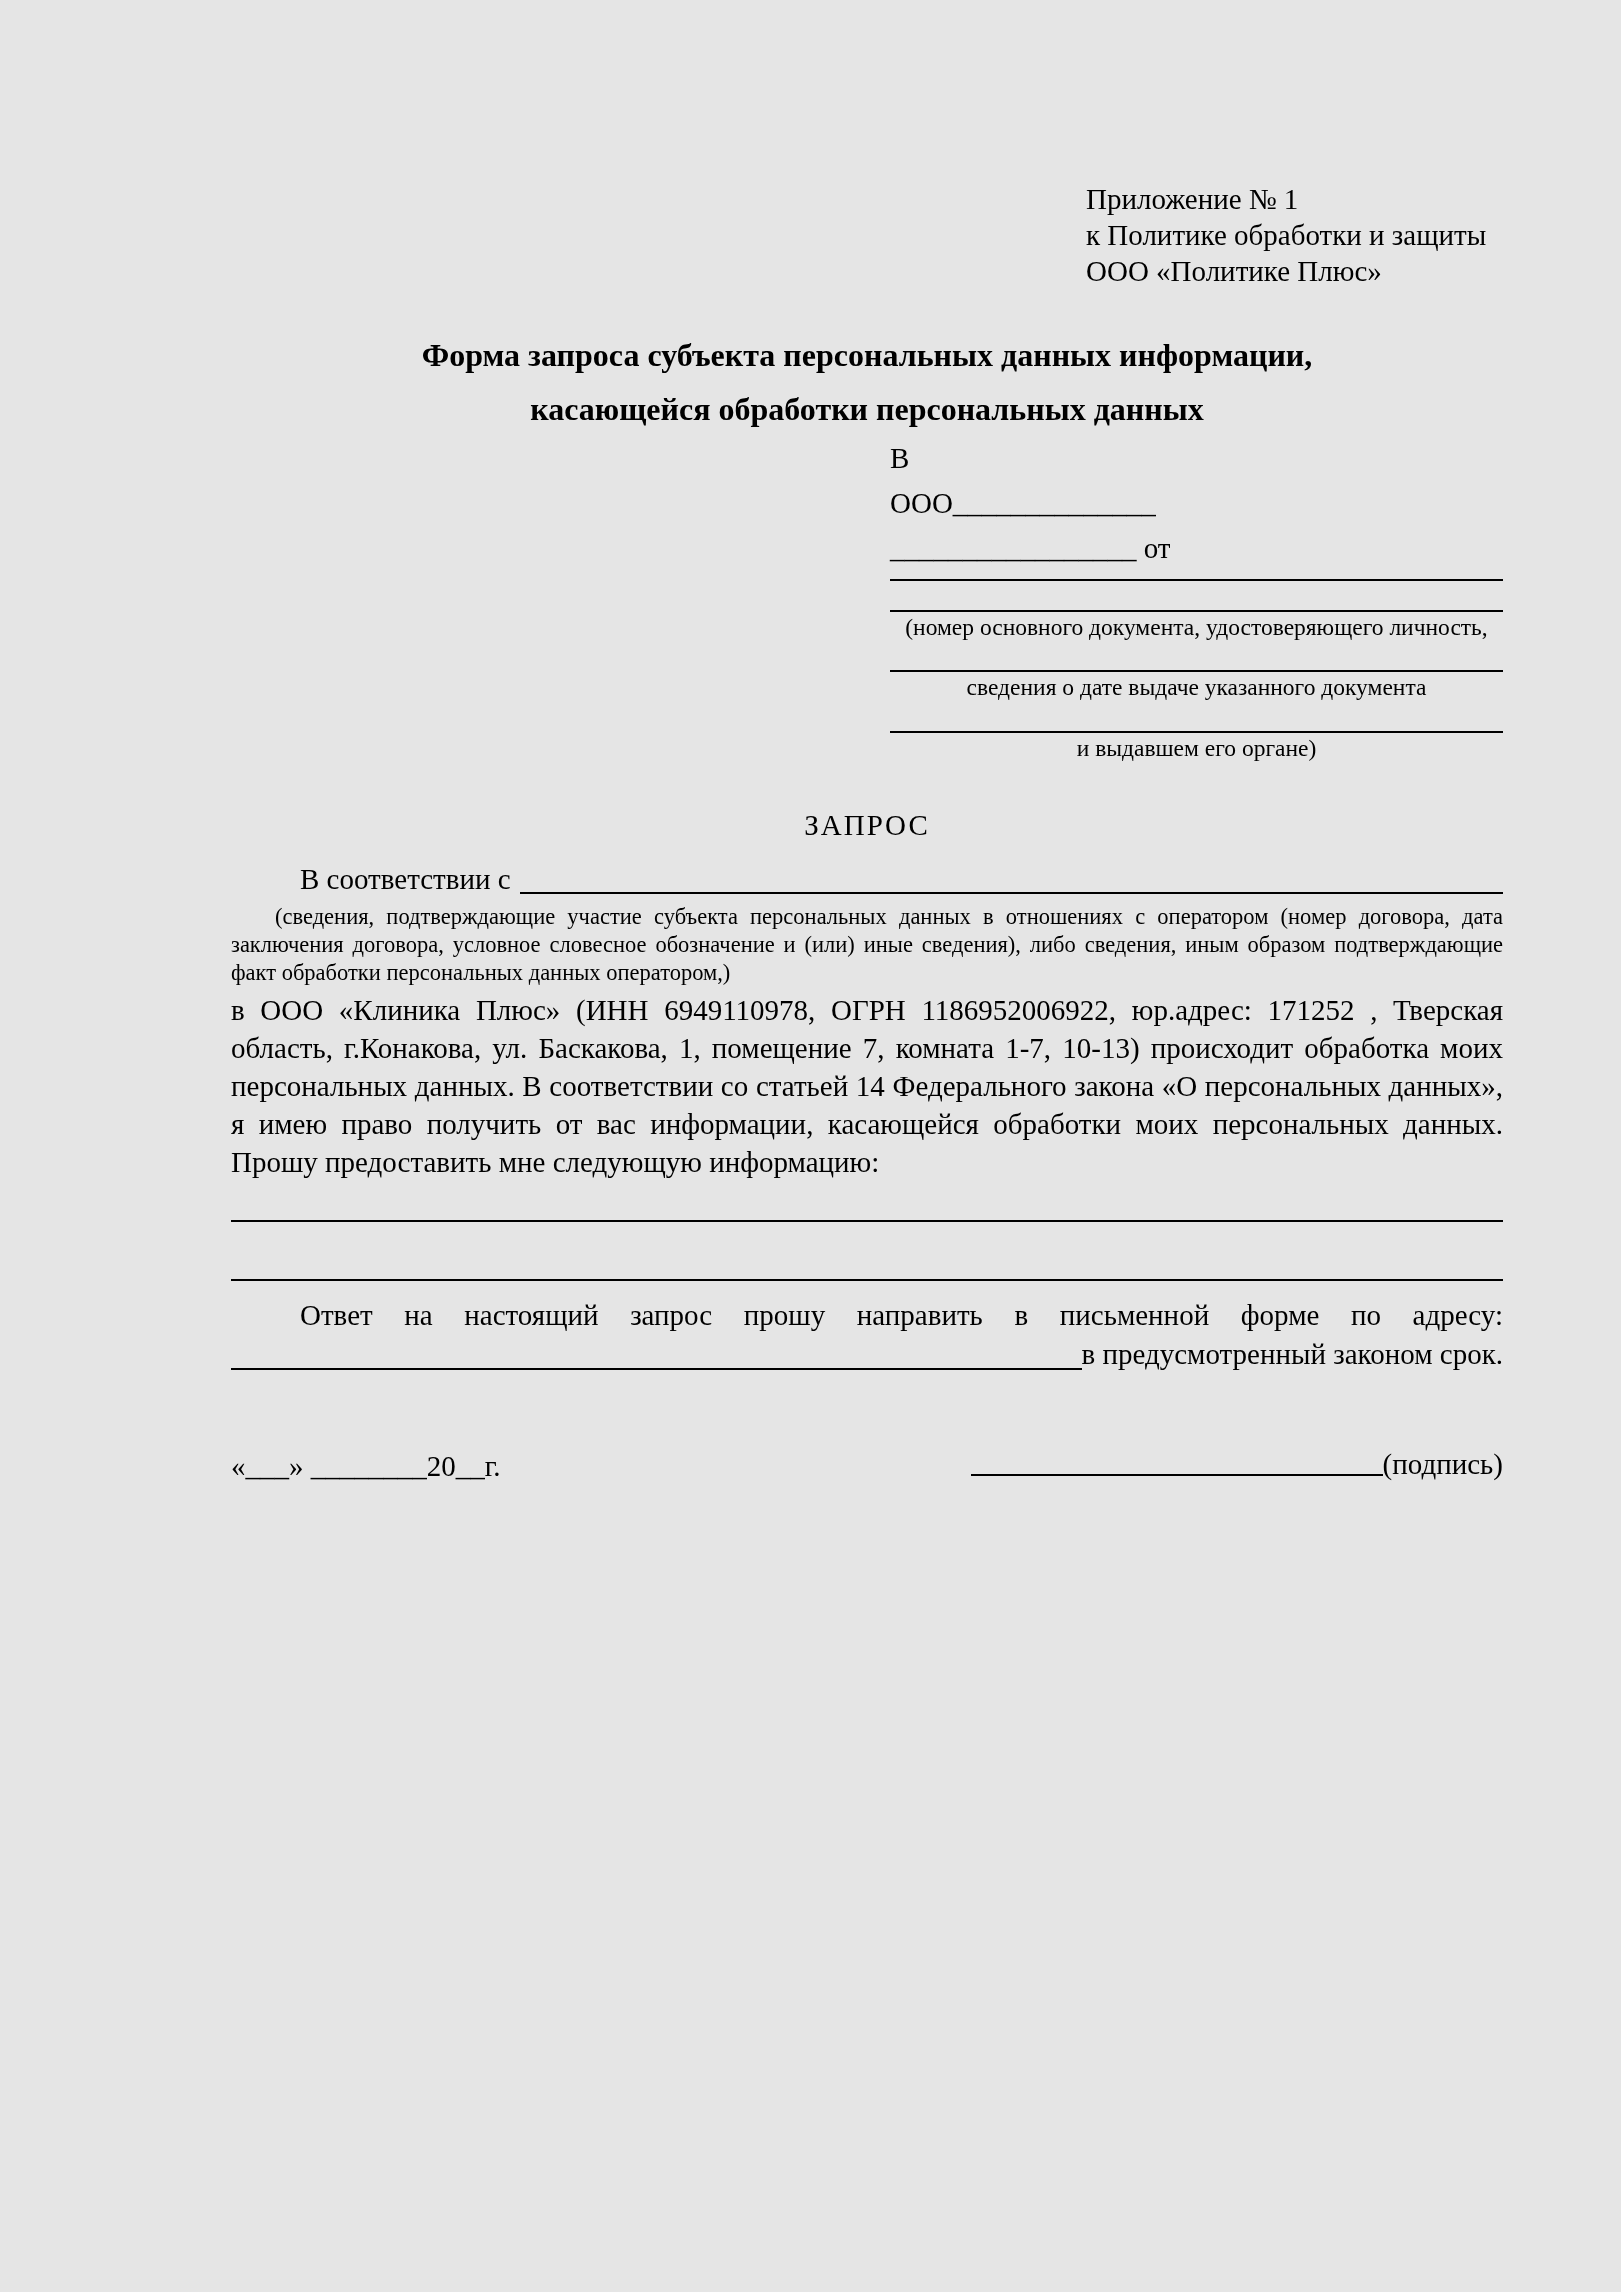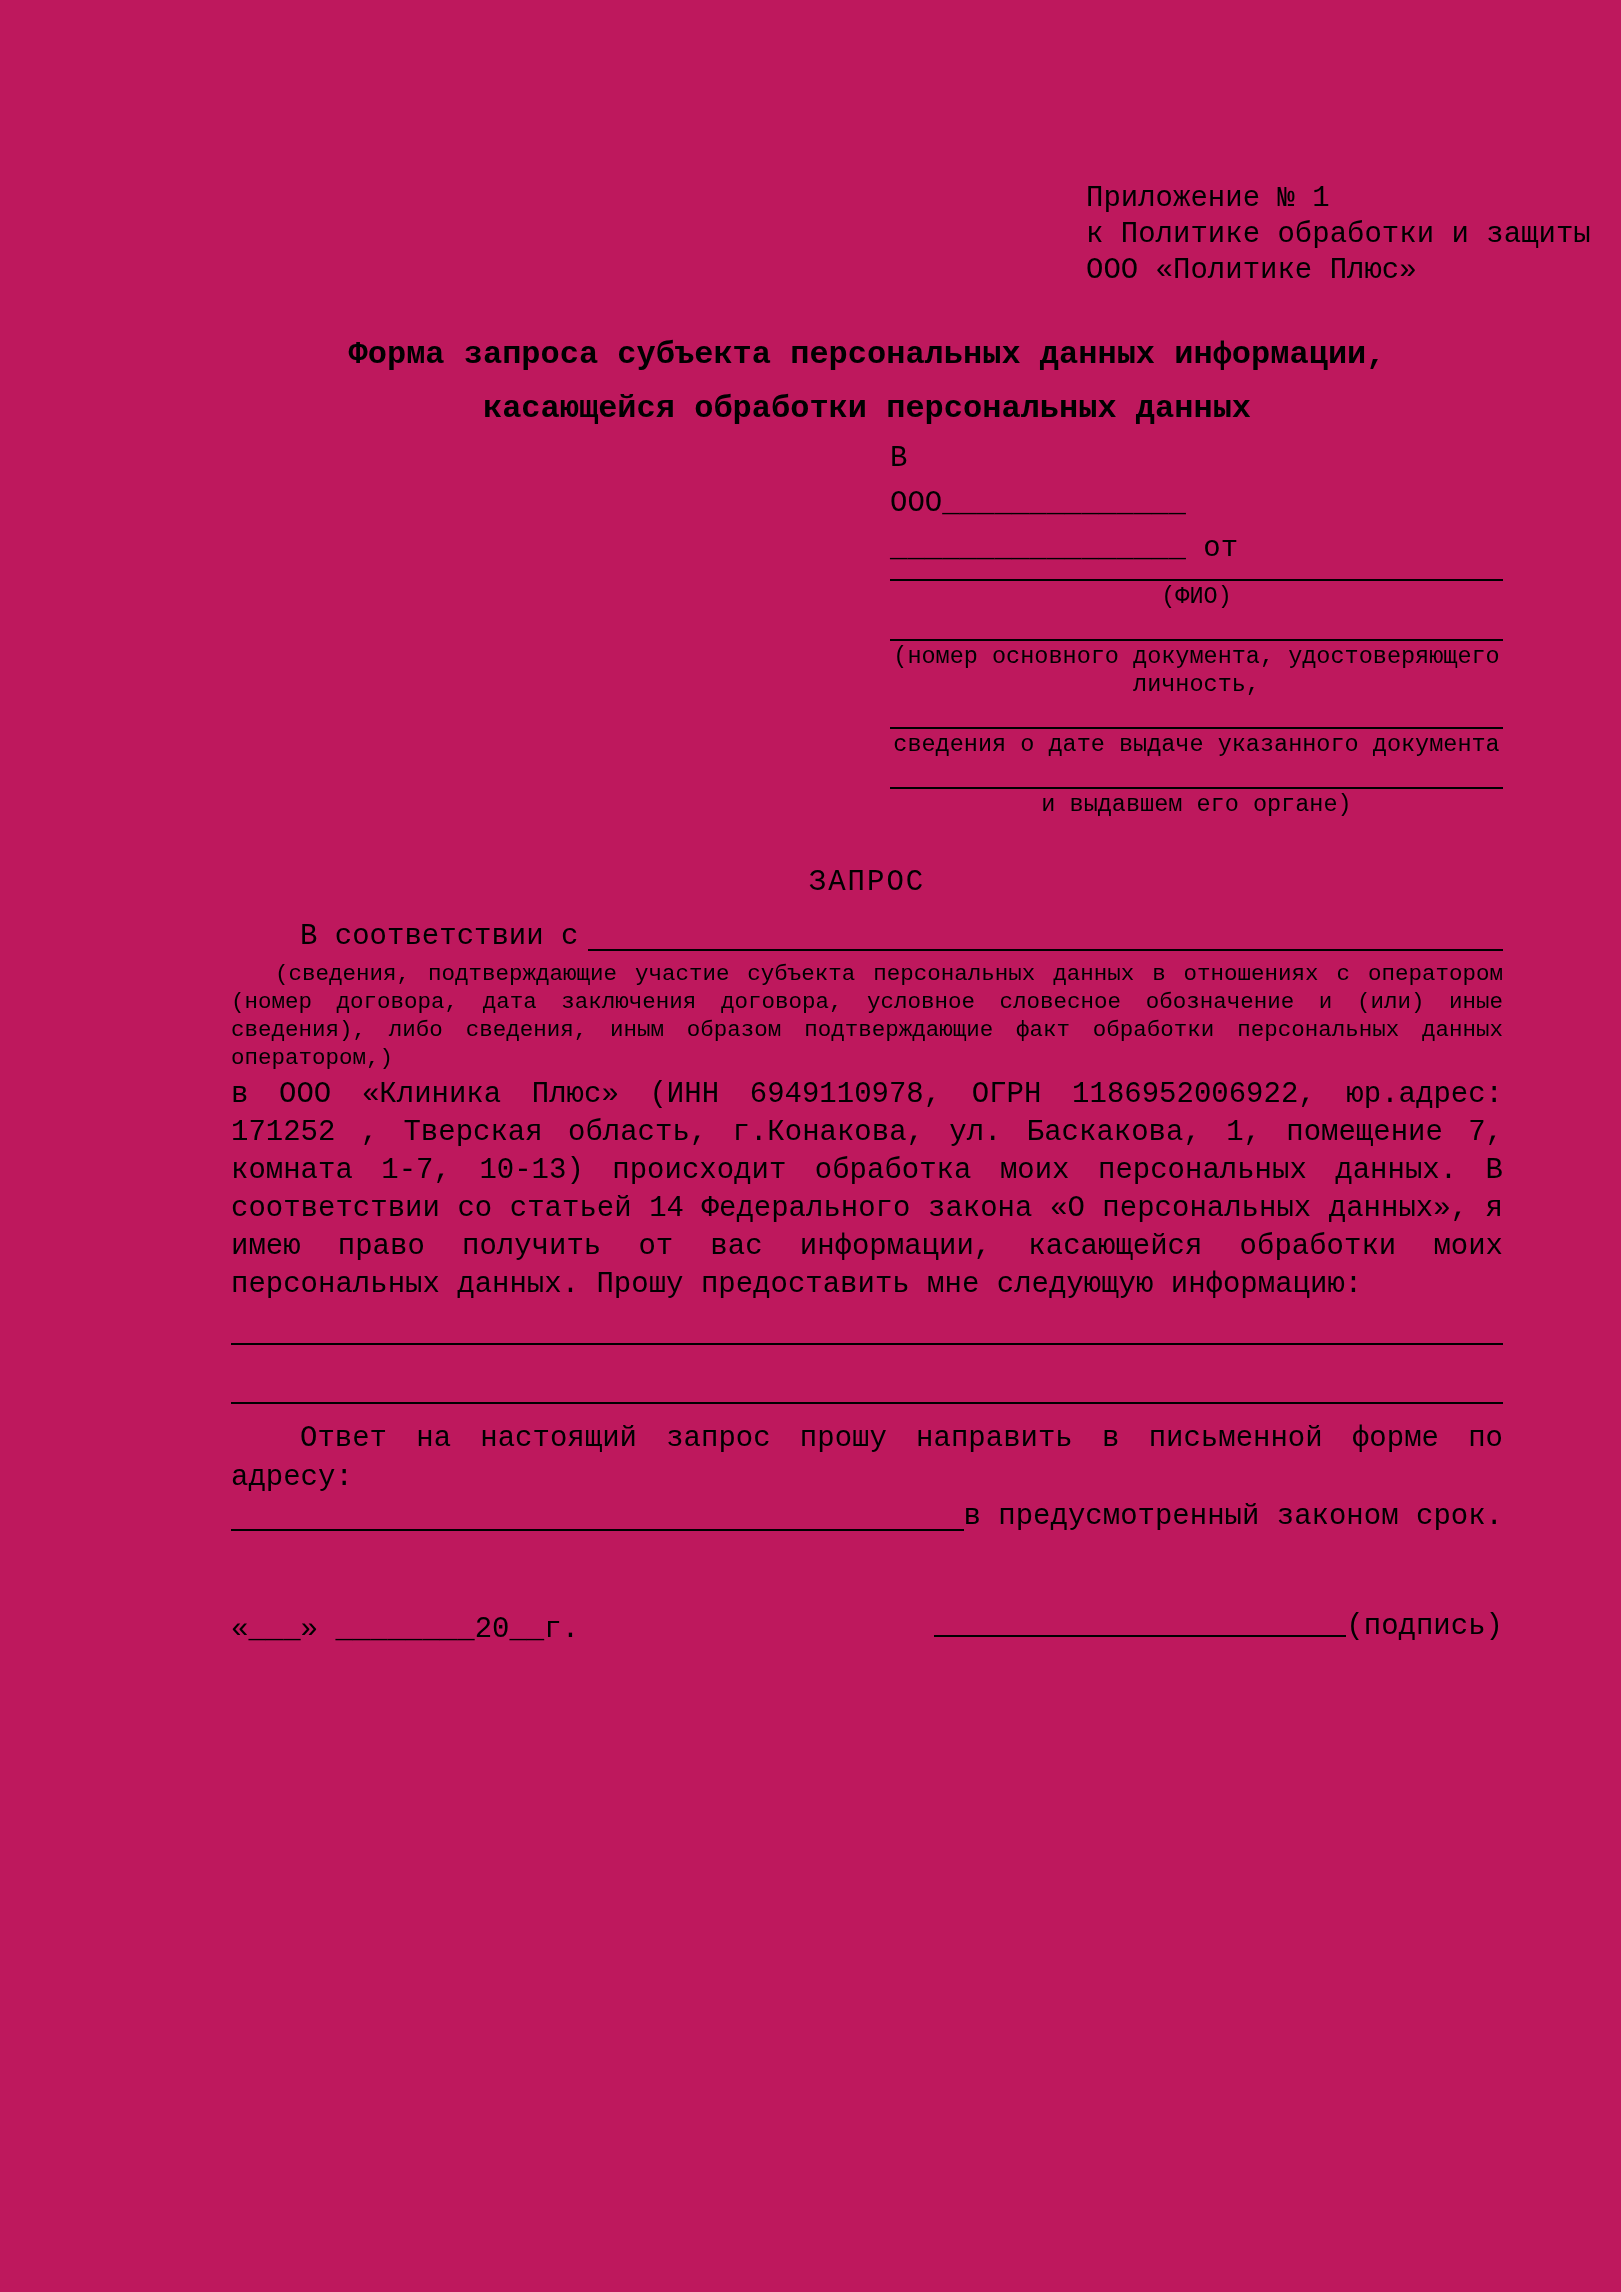--- a/index.html
+++ b/index.html
@@ -1,22 +1,22 @@
 <!DOCTYPE html>
 <html><head>
 <meta charset="utf-8">
 <style>
   html,body{margin:0;padding:0;background:#ffffff;}
   .page{
     position:relative;
     width:1621px;
     height:2293px;
-    background:#be185d;
+    background:#e5e5e5;
     color:#000000;
-    font-family:Liberation Mono, monospace;
+    font-family:Liberation Serif, serif;
     box-sizing:border-box;
     padding:181px 118px 0 231px;
     font-size:29px;
     overflow:hidden;
   }
   .hdr{margin-left:855px;line-height:36px;}
   .hdr div{white-space:nowrap;}
   .title{margin-top:39px;text-align:center;font-weight:bold;font-size:32px;line-height:54px;}
   .addressee{margin-left:659px;}
   .addr-line{line-height:45px;white-space:pre;}
@@ -58,21 +58,20 @@
     <div>Форма запроса субъекта персональных данных информации,</div>
     <div>касающейся обработки персональных данных</div>
   </div>
 
   <div class="addressee">
     <div class="addr-line">В</div>
     <div class="addr-line">ООО______________</div>
     <div class="addr-line">_________________ от</div>
 
     <div class="fill-rule g1"></div>
-    <div class="fill-label">(ФИО)</div>
 
     <div class="fill-rule g2"></div>
     <div class="fill-label">(номер основного документа, удостоверяющего личность,</div>
 
     <div class="fill-rule g2"></div>
     <div class="fill-label">сведения о дате выдаче указанного документа</div>
 
     <div class="fill-rule g2"></div>
     <div class="fill-label">и выдавшем его органе)</div>
   </div>

